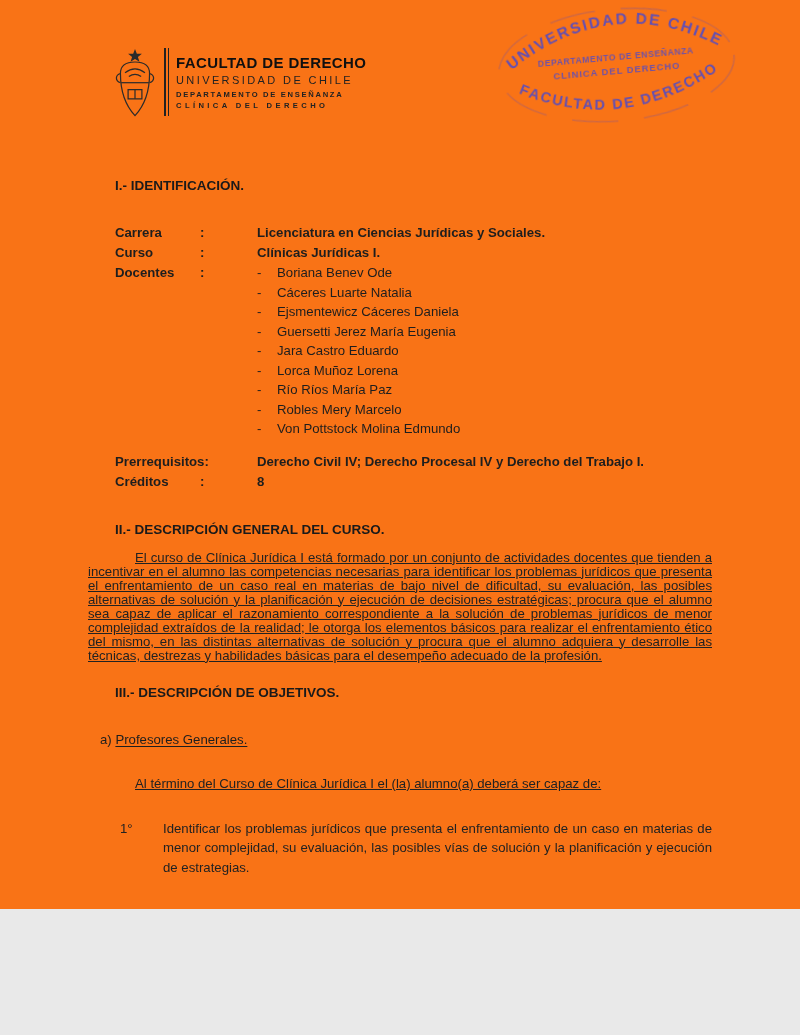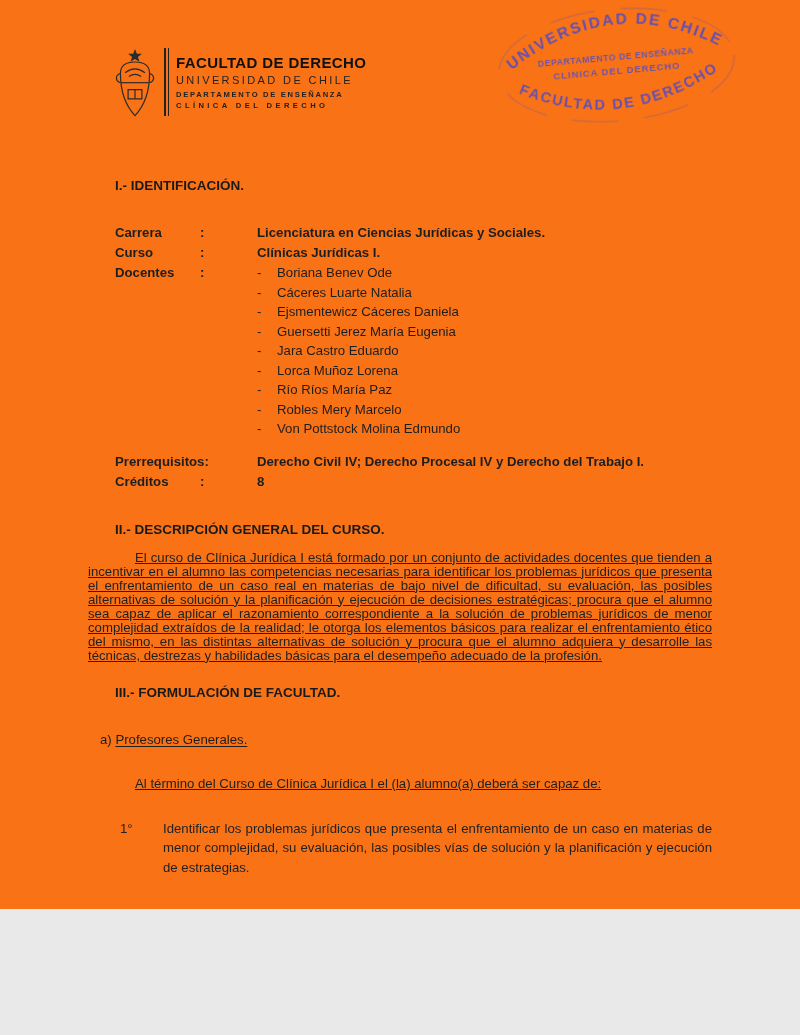--- a/index.html
+++ b/index.html
@@ -189,21 +189,21 @@
         <span class="id-label">Créditos</span>
         <span class="id-colon">:</span>
         <span class="id-value">8</span>
       </div>
     </div>
 
     <div class="sec-heading mt-ii">II.- DESCRIPCIÓN GENERAL DEL CURSO.</div>
 
     <p class="para">El curso de Clínica Jurídica I está formado por un conjunto de actividades docentes que tienden a incentivar en el alumno las competencias necesarias para identificar los problemas jurídicos que presenta el enfrentamiento de un caso real en materias de bajo nivel de dificultad, su evaluación, las posibles alternativas de solución y la planificación y ejecución de decisiones estratégicas; procura que el alumno sea capaz de aplicar el razonamiento correspondiente a la solución de problemas jurídicos de menor complejidad extraídos de la realidad; le otorga los elementos básicos para realizar el enfrentamiento ético del mismo, en las distintas alternativas de solución y procura que el alumno adquiera y desarrolle las técnicas, destrezas y habilidades básicas para el desempeño adecuado de la profesión.</p>
 
-    <div class="sec-heading mt-iii">III.- FORMULACIÓN DE FACULTAD.</div>
+    <div class="sec-heading mt-iii">III.- DESCRIPCIÓN DE OBJETIVOS.</div>
 
     <div class="sub-heading">
       <span>a)</span>
       <span class="u">Profesores Generales.</span>
     </div>
 
     <p class="para intro-para">Al término del Curso de Clínica Jurídica I el (la) alumno(a) deberá ser capaz de:</p>
 
     <div class="objective-item">
       <span class="obj-num">1°</span>

